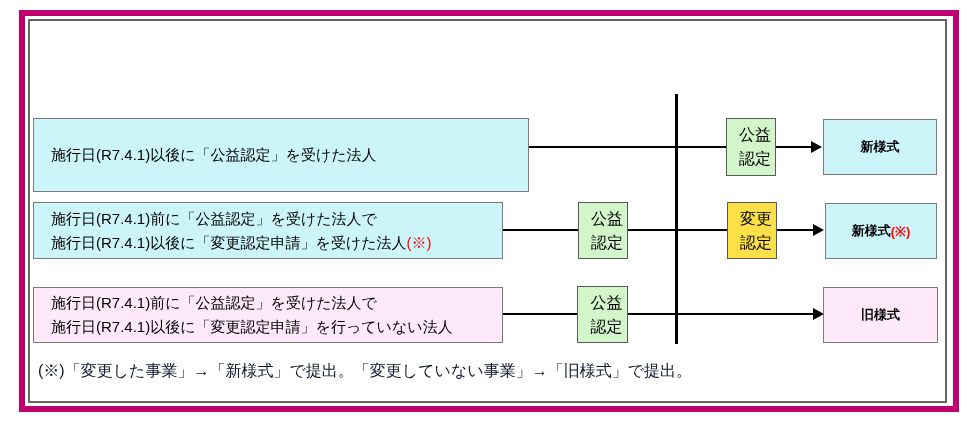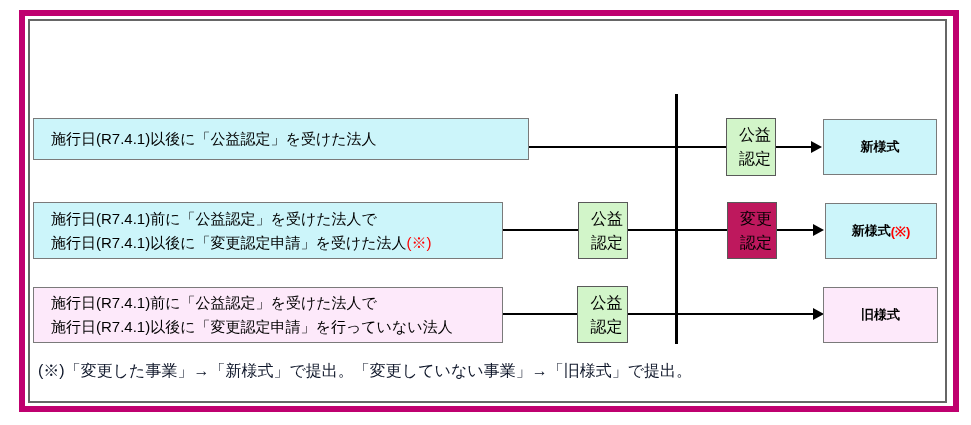--- a/index.html
+++ b/index.html
@@ -21,21 +21,21 @@
   .vline { position:absolute; left:675px; top:94px; width:3px; height:250px; background:#000; }
   .hline { position:absolute; height:2px; background:#000; }
   .arrow {
     position:absolute; width:0; height:0;
     border-top:6px solid transparent; border-bottom:6px solid transparent;
     border-left:11px solid #000;
   }
   .box { position:absolute; box-sizing:border-box; border:1.5px solid #7a7a7a; }
   .cyan  { background:#ccf5fa; }
   .green { background:#d2f5c9; }
-  .tan   { background:#be185d; }
+  .tan   { background:#fde047; }
   .pink  { background:#fde9fa; }
   .case {
     display:flex; flex-direction:column; justify-content:center;
     padding-left:17px; font-size:15px; line-height:24px;
   }
   .step {
     display:flex; align-items:center; justify-content:center; text-align:center;
     font-size:16px; line-height:24px; white-space:pre-line; border-color:#595959;padding-left:8px;
   }
   .result {
@@ -47,21 +47,21 @@
 </style>
 </head>
 <body>
 
 <div class="stage">
   <div class="frame-outer"></div>
   <div class="frame-inner"></div>
 
   <div class="vline"></div>
 
-  <div class="box cyan case" style="left:33px; top:118px; width:496px; height:42px;">
+  <div class="box cyan case" style="left:33px; top:118px; width:496px; height:74px;">
     <div><span>施行日(R7.4.1)以後に「公益認定」を受けた法人</span><span class="red"></span></div>
   </div>
   <div class="hline" style="left:529px; top:146px; width:197px;"></div>
   <div class="box green step" style="left:726px; top:118px; width:50px; height:58px;">公益
 認定</div>
   <div class="hline" style="left:776px; top:146px; width:36px;"></div>
   <div class="arrow" style="left:811px; top:141px;"></div>
   <div class="box cyan result" style="left:823px; top:119px; width:114px; height:56px;">
     <span>新様式</span>
       <span class="red"></span>

